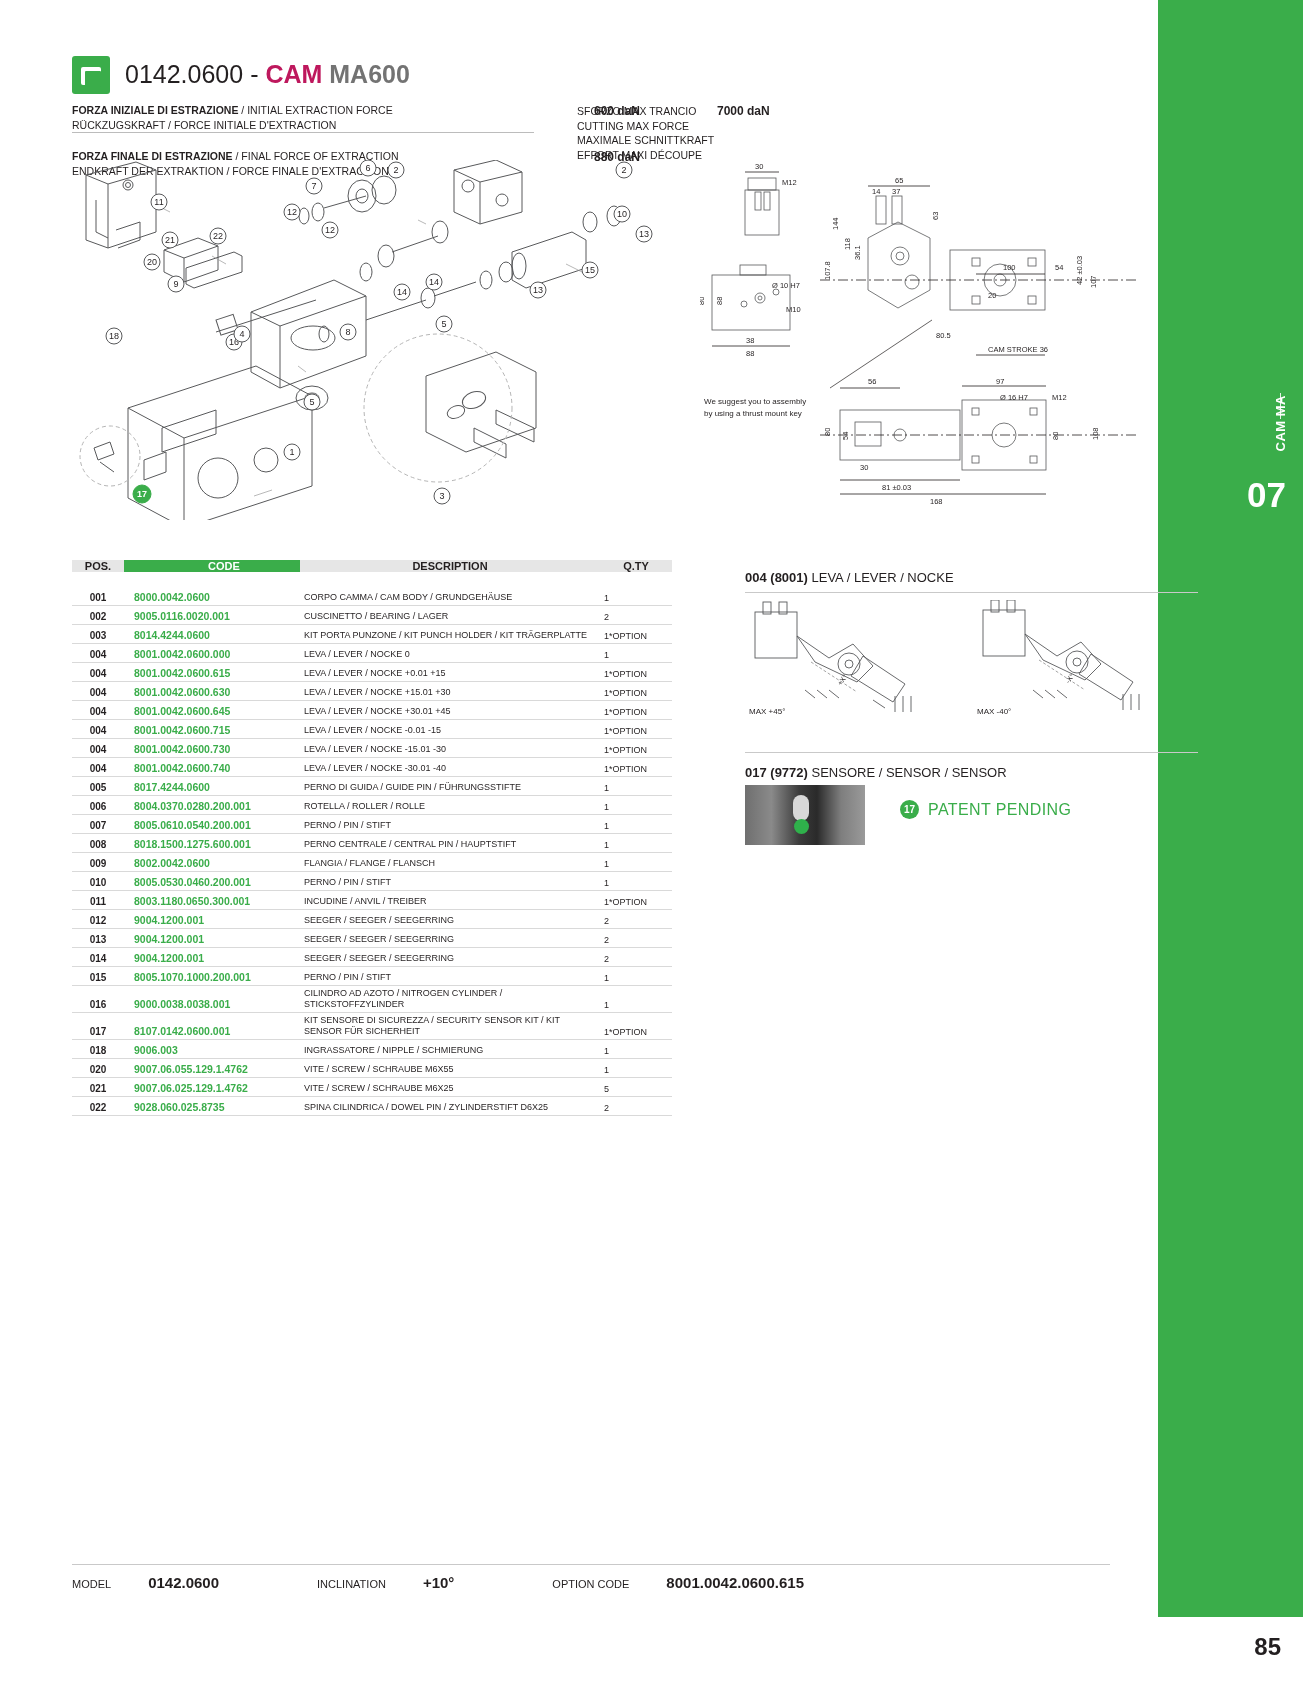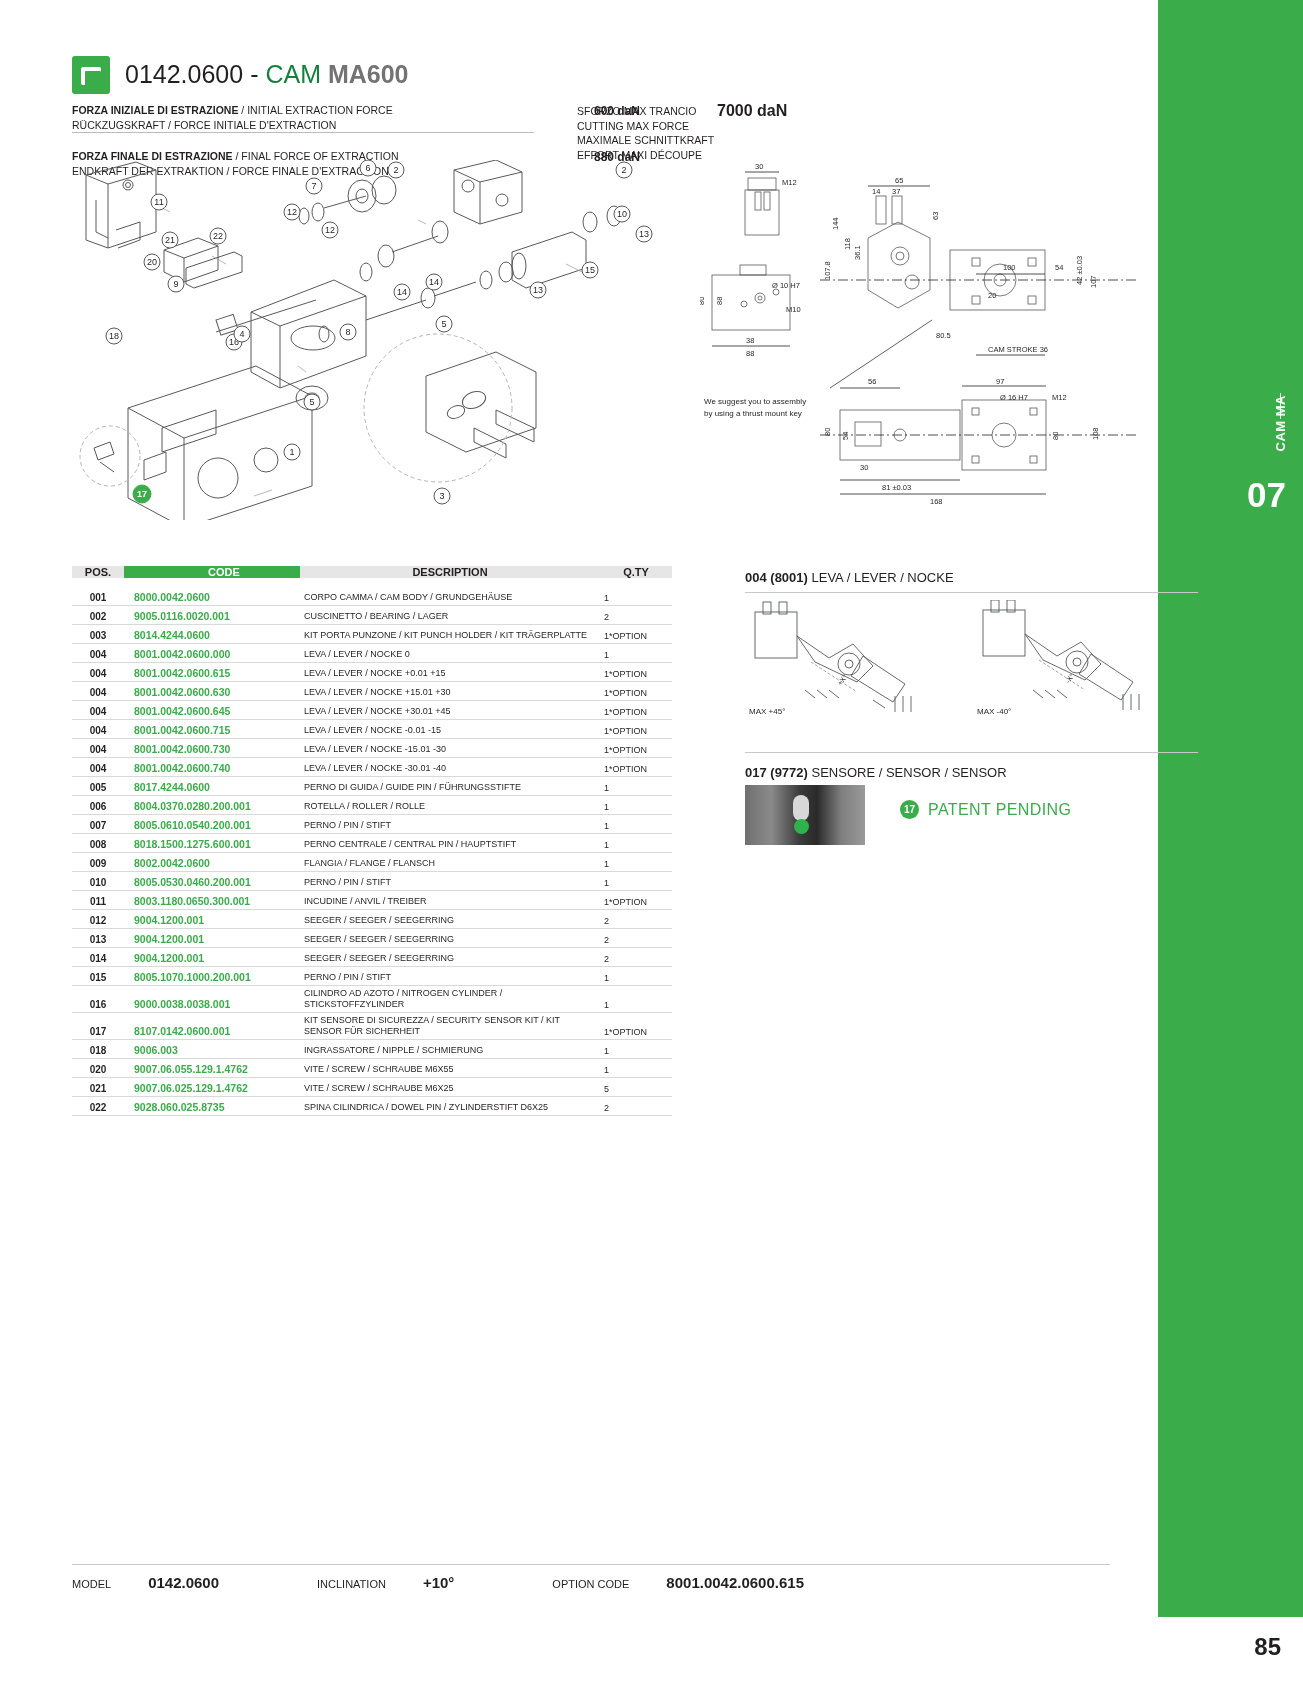--- a/index.html
+++ b/index.html
@@ -46,41 +46,41 @@
     background:#ffffff; border-radius:2px;
   }
   .logo-box:before{
     content:""; position:absolute; left:13px; top:15px; width:16px; height:16px;
     background:#3aad4a; border-radius:1px; z-index:2;
   }
   .title-wrap {
     position:absolute; left:125px; top:57px; font-size:25px; line-height:34px;
   }
   .title-code { font-weight:400; color:#231f20; }
-  .title-cam { font-weight:normal; color:#15803d; }
+  .title-cam { font-weight:bold; color:#be185d; }
   .title-model { font-weight:bold; color:#737373; }
 
   .specs { position:absolute; left:72px; top:104px; width:620px; font-size:10.5px; }
   .spec-row { position:relative; height:15px; }
   .spec-l { position:absolute; left:0; top:0; }
   .spec-l b { font-weight:bold; }
   .spec-val { position:absolute; left:522px; top:0; font-weight:bold; font-size:12px; }
   .spec-hr { position:absolute; left:0; top:24px; width:462px; height:1px; background:#bcbcbc; }
   .spec-right { position:absolute; left:505px; top:0; width:320px; font-size:10.5px; line-height:14.5px; }
-  .spec-right .rv { position:absolute; left:140px; top:0; font-weight:bold; font-size:16px; }
+  .spec-right .rv { position:absolute; left:140px; top:0; font-weight:bold; font-size:12px; }
 
   
   .drawing { position:absolute; left:66px; top:160px; width:620px; height:360px; }
   .dwg-right { position:absolute; left:700px; top:160px; width:440px; height:360px; }
 
   svg { display:block; }
 
   
   .table { position:absolute; left:72px; top:560px; width:600px; font-size:10px; }
-  .thead { display:flex; height:18px; align-items:flex-end; }
+  .thead { display:flex; height:18px; align-items:flex-start; }
   .th { background:#e6e6e6; color:#231f20; font-weight:bold; font-size:11px;
         display:flex; align-items:center; justify-content:center; }
   .th.code { background:#3aad4a; color:#ffffff; }
   .c-pos { width:52px; }
   .c-code { width:176px;padding-left:24px; }
   .c-desc { width:300px; }
   .c-qty { width:72px; }
   .trow { display:flex; border-bottom:1px solid #d9d9d9; min-height:19px; align-items:flex-end; }
   .trow.first { border-top:none; }
   .td { font-size:9.5px; padding:2px 0; }

